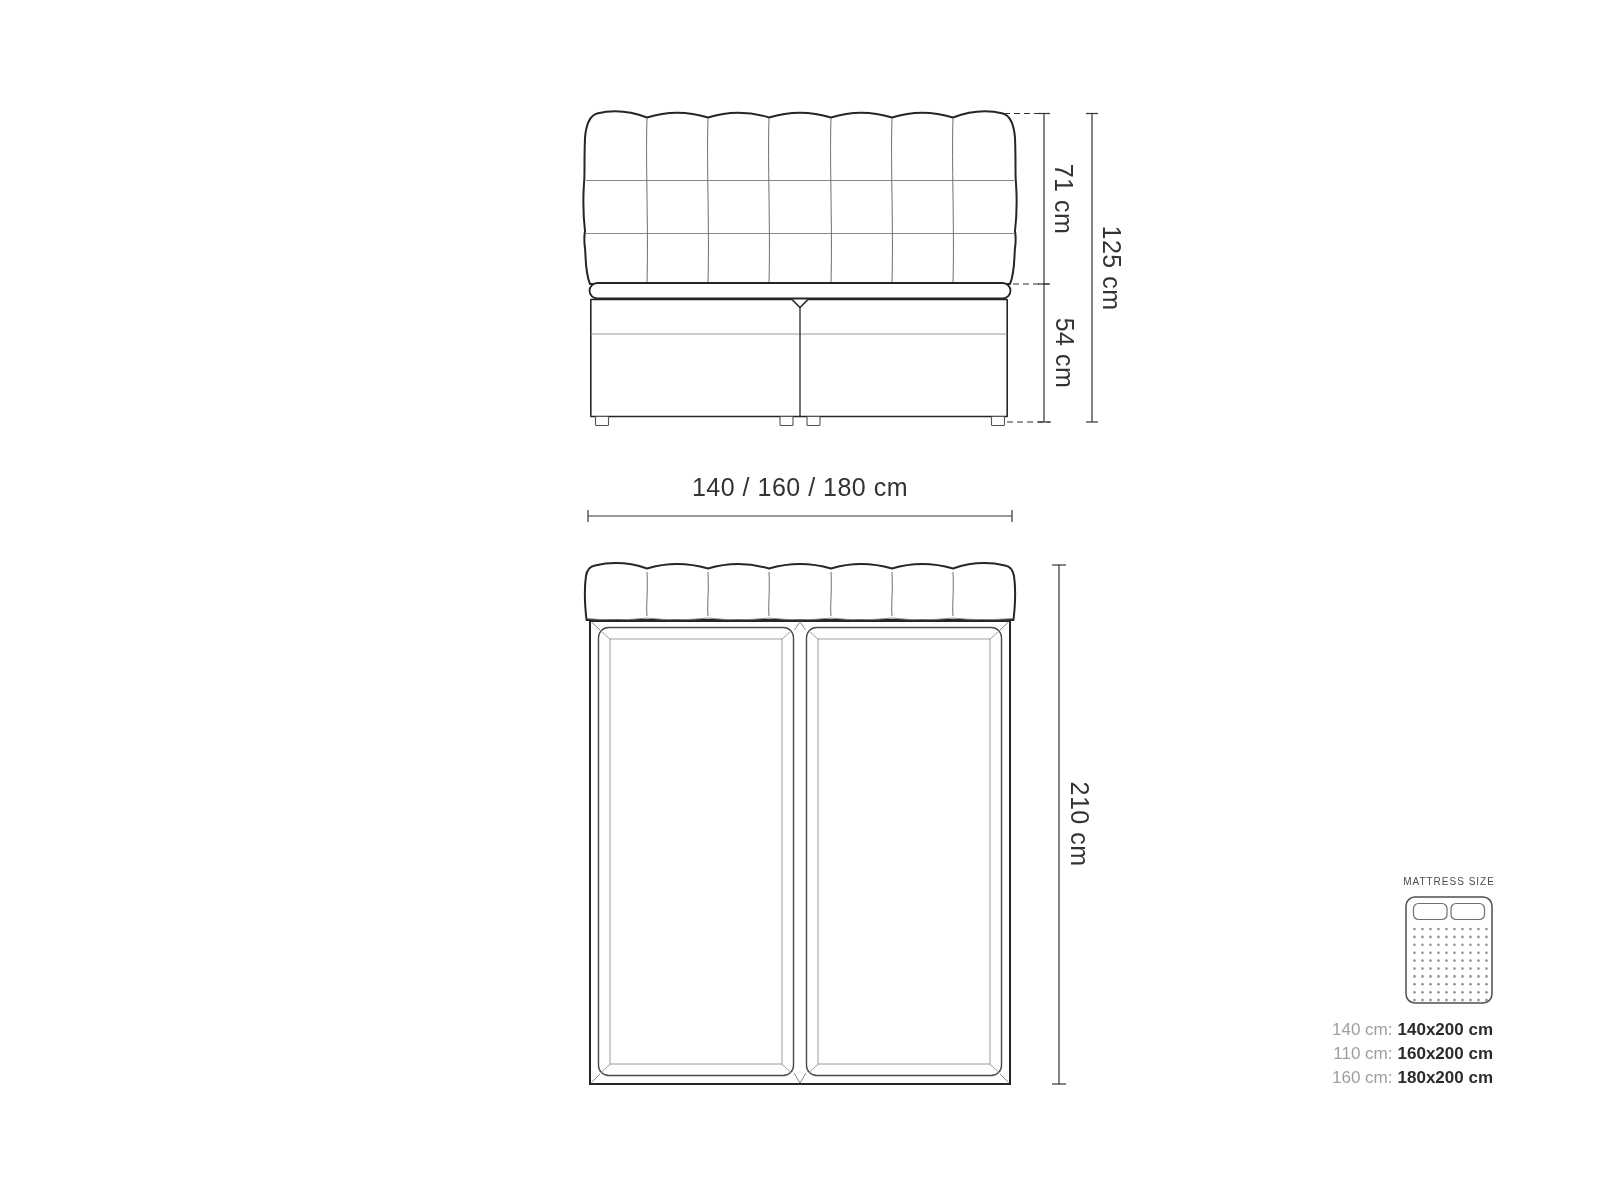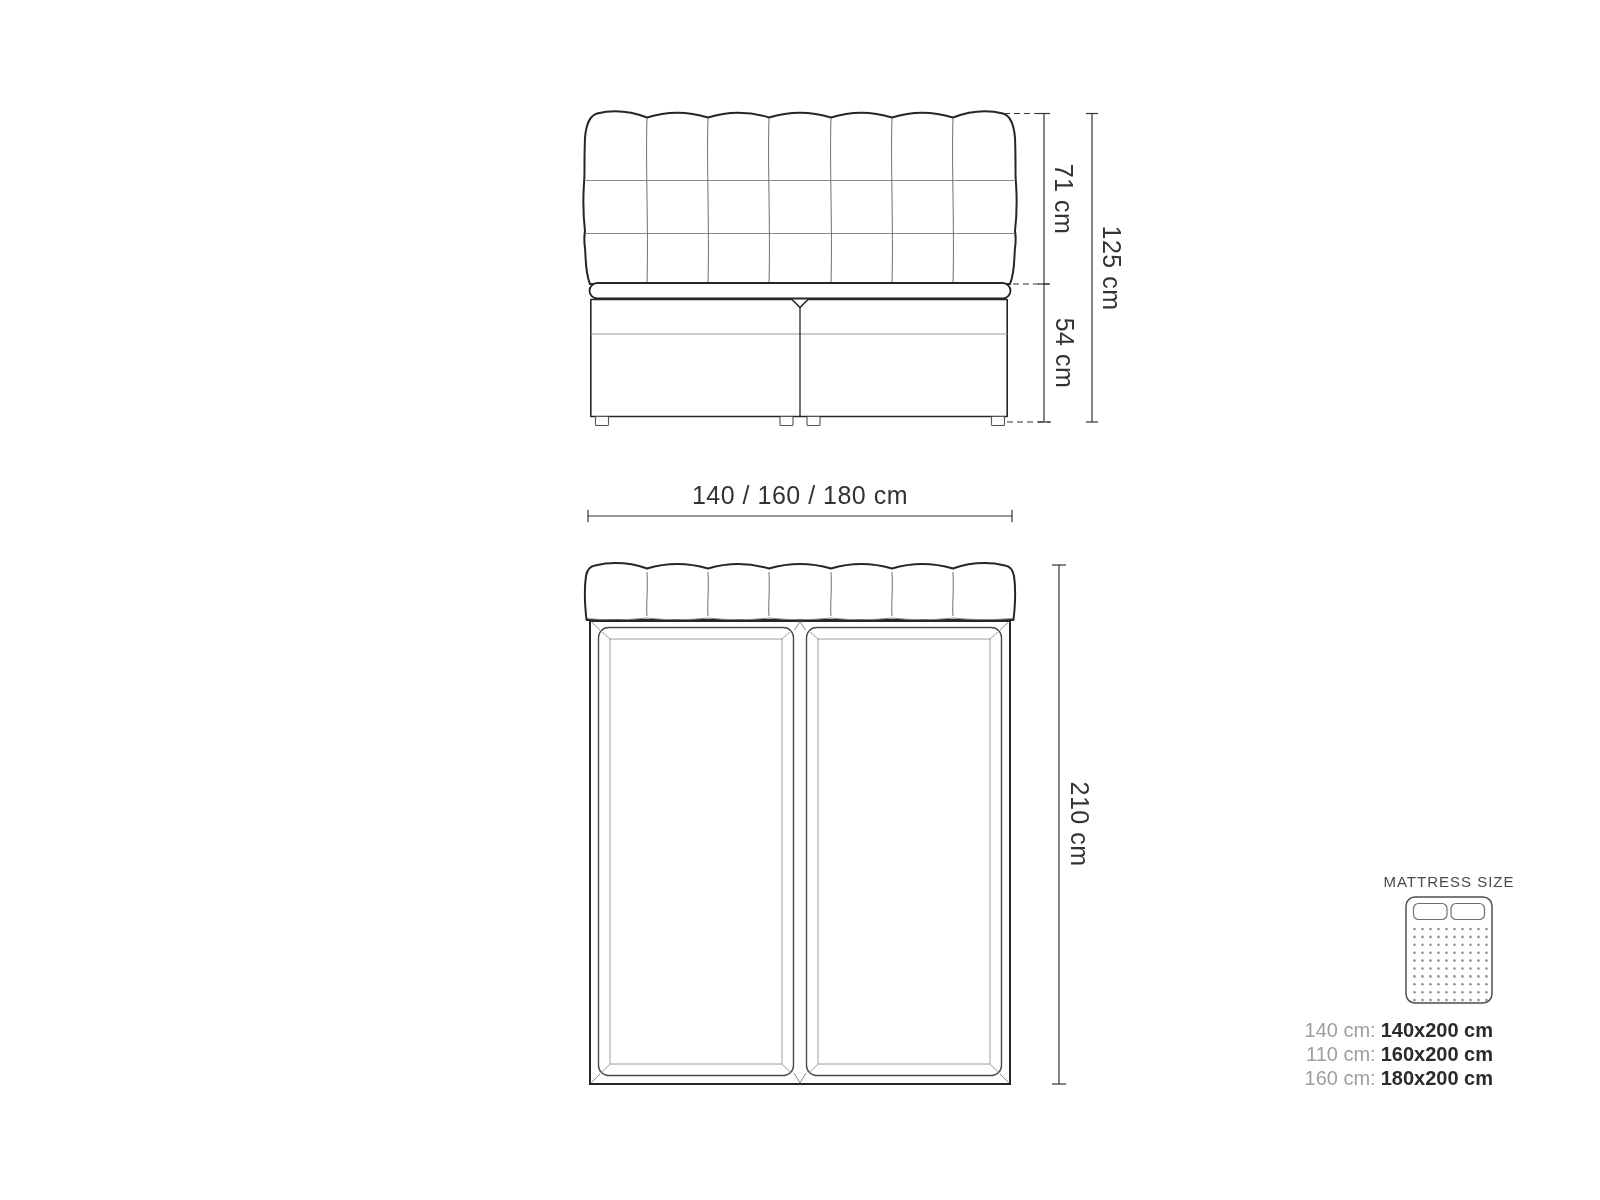--- a/index.html
+++ b/index.html
@@ -7,26 +7,26 @@
     position:relative;width:1600px;height:1200px;background:#ffffff;overflow:hidden;
     font-family:"Liberation Sans",sans-serif;
   }
   .canvas svg{position:absolute;left:0;top:0;}
   .dim-label{
     position:absolute;color:#333333;font-size:25px;letter-spacing:0.5px;
     white-space:nowrap;transform:translate(-50%,-50%);
   }
   .dim-label.rot{transform:translate(-50%,-50%) rotate(90deg);}
   .legend-title{
-    position:absolute;color:#4a4a4a;font-size:15px;letter-spacing:1px;
+    position:absolute;color:#4a4a4a;font-size:10px;letter-spacing:1px;
     white-space:nowrap;transform:translate(-50%,-50%);
   }
   .legend-rows{
     position:absolute;right:107px;top:1018px;text-align:right;
-    font-size:20px;line-height:24px;white-space:nowrap;
+    font-size:17px;line-height:24px;white-space:nowrap;
   }
   .legend-rows .lbl{color:#9e9e9e;}
   .legend-rows .val{color:#2b2b2b;font-weight:bold;margin-left:5px;}
 </style>
 </head>
 <body>
 
 <div class="canvas">
 
   <svg width="1600" height="1200" viewBox="0 0 1600 1200">
@@ -275,21 +275,21 @@
           <circle cx="1470.5" cy="1000.1" r="1.3"></circle>
           <circle cx="1478.5" cy="1000.1" r="1.3"></circle>
           <circle cx="1486.5" cy="1000.1" r="1.3"></circle>
         </g>
     </g>
   </svg>
 
   <div class="dim-label rot" style="left:1063px;top:199px;">71 cm</div>
   <div class="dim-label rot" style="left:1064px;top:353px;">54 cm</div>
   <div class="dim-label rot" style="left:1111px;top:268px;">125 cm</div>
-  <div class="dim-label" style="left:800px;top:487px;margin-top:8px;">140 / 160 / 180 cm</div>
+  <div class="dim-label" style="left:800px;top:487px;">140 / 160 / 180 cm</div>
   <div class="dim-label rot" style="left:1079px;top:824px;">210 cm</div>
 
   <div class="legend-title" style="left:1449px;top:881px;">MATTRESS SIZE</div>
 
   <div class="legend-rows">
     <div><span class="lbl">140 cm:</span><span class="val">140x200 cm</span></div>
     <div><span class="lbl">110 cm:</span><span class="val">160x200 cm</span></div>
     <div><span class="lbl">160 cm:</span><span class="val">180x200 cm</span></div>
   </div>
 

